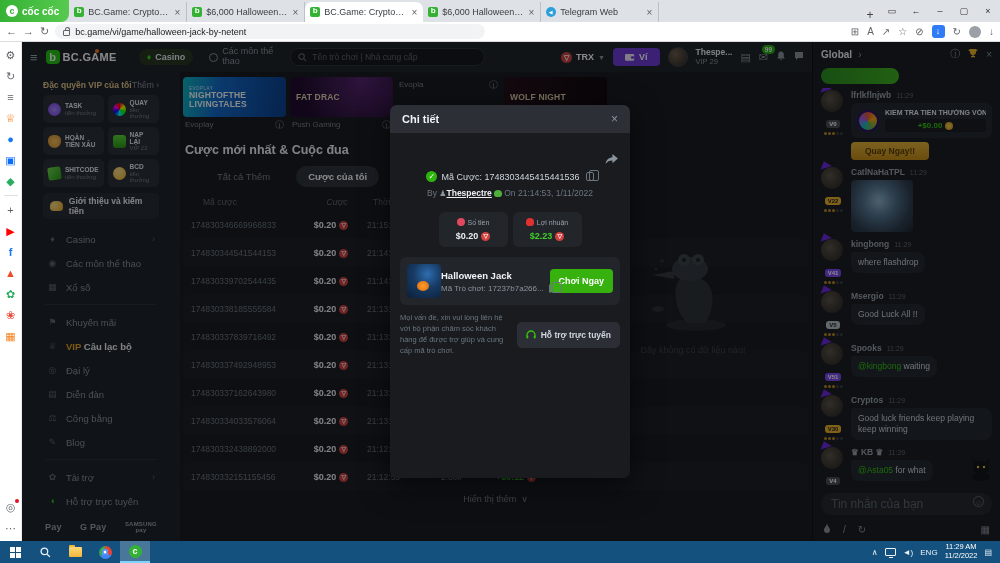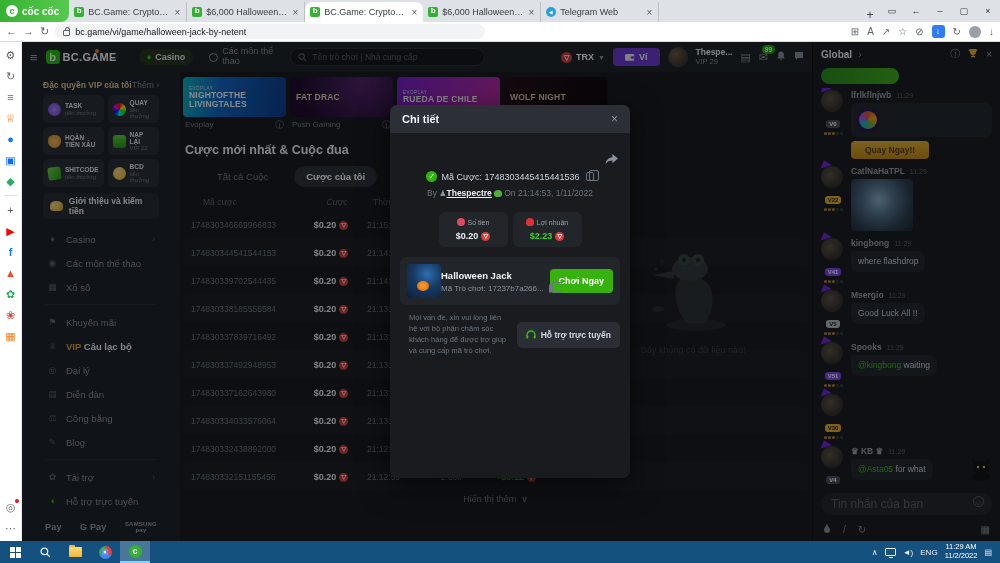--- a/index.html
+++ b/index.html
@@ -212,21 +212,21 @@
   .sic-payout{ width:9px; height:7px; border-radius:2px; background:#7c4dff; display:inline-block;}
   .sic-profit{ width:8px; height:8px; border-radius:50% 50% 30% 30%; background:#e03131; display:inline-block;}
   .stat .sv { margin-top:5px; font-size:9px; font-weight:bold; color:#e9eef3; display:flex; align-items:center; justify-content:center; gap:3px;}
   .gamecard { margin-top:10px; background:#22252a; border-radius:6px; padding:7px; display:flex; align-items:center; }
   .thumb { width:34px; height:34px; border-radius:4px; flex:0 0 34px; background:radial-gradient(circle at 60% 30%,#2d6db0 0%,#173a63 45%,#0c1f38 100%); position:relative;}
   .thumb::after{ content:""; position:absolute; left:10px; bottom:7px; width:12px; height:10px; background:radial-gradient(circle,#ff9d2e,#d96a0a); border-radius:50%;}
   .ginfo { flex:1; min-width:0;}
   .gt { color:#f0f3f6; font-size:9.5px; font-weight:bold;}
   .gid { margin-top:3px; color:#8b949e; font-size:8px; display:flex; align-items:center; gap:3px; white-space:nowrap;}
   .play-btn { background:#36b10e; border:none; color:#fff; font-size:9px; font-weight:bold; border-radius:4px; padding:7px 9px; cursor:pointer; flex:0 0 auto;}
-  .supportrow { margin-top:8px; display:flex; gap:8px; align-items:center;margin-left:9px;}
+  .supportrow { margin-top:8px; display:flex; gap:8px; align-items:center;}
   .suptext { flex:1; color:#6c7680; font-size:7.5px; line-height:1.45;}
   .sup-btn { background:#2b2f35; border:none; color:#cfd6dd; font-size:8.5px; font-weight:bold; border-radius:5px; padding:8px 9px; display:flex; align-items:center; gap:5px; cursor:pointer; flex:0 0 auto;}
 
   
   .taskbar { height:22px; background:#15517e; display:flex; align-items:center; color:#fff;}
   .tb-ic { width:30px; height:22px; display:flex; align-items:center; justify-content:center; cursor:pointer;}
   .tb-ic.active { background:rgba(255,255,255,.22); border-bottom:2px solid #7fd4ff;}
   .winlogo { display:grid; grid-template-columns:5px 5px; grid-template-rows:5px 5px; gap:1px;}
   .winlogo i{ background:#fff;}
   .folder { width:13px; height:10px; background:linear-gradient(#ffd976,#f2b53c); border-radius:1px; position:relative;}
@@ -512,41 +512,37 @@
                 <div class="ban">
                   <div class="bimg b-darkpurple">
                     <div class="btitle">FAT DRAC</div>
                   </div>
                   <div class="bprov">
                     <span>Push Gaming</span>
                     <span class="binfo">i</span>
                   </div>
                 </div>
                 <div class="ban">
-                  <div class="bimg b-magenta">
-                    <div class="bsmall">EVOPLAY</div>
-                    <div class="btitle">RUEDA DE CHILE</div>
-                  </div>
                   <div class="bprov">
                     <span>Evopla</span>
                     <span class="binfo">i</span>
                   </div>
                 </div>
                 <div class="ban">
                   <div class="bimg b-dark">
                     <div class="btitle">WOLF NIGHT</div>
                   </div>
                   <div class="bprov">
                     <span></span>
                   </div>
                 </div>
               </div>
             <div class="heading">Cược mới nhất &amp; Cuộc đua</div>
             <div class="mtabs" id="mtabs">
-                <div class="mtab">Tất cả Cuộc</div>
+                <div class="mtab">Tất cả Thêm</div>
                 <div class="mtab active">Cược của tôi</div>
                 <div class="mtab">Người thắng lớn</div>
               </div>
             <div class="bt-table" id="btable">
                 <div class="trow head">
                   <span>Mã cược</span>
                   <span style="text-align: center; font-style: italic;">Cược</span>
                   <span>Thời gian</span>
                 </div>
                 <div class="trow">
@@ -666,20 +662,27 @@
                   <i class="on"></i>
                   <i class="on"></i>
                   <i></i>
                   <i></i>
                 </div></div>
               <div class="mbody"><div class="mhead">
                   <span class="mu">lfrlkflnjwb</span>
                   <span class="mt">11:29</span>
                 </div><div class="spin-card">
                   <div class="wheel"></div>
+                  <div class="spin-right">
+                    <div class="spin-title">KIỂM TRA TIỀN THƯỞNG VÒNG QU</div>
+                    <div class="spin-valbox">
+                      <span class="spin-val">+$0.00</span>
+                      <span class="gcoin"></span>
+                    </div>
+                  </div>
                 </div><button class="spin-btn">Quay Ngay!!</button></div>
             </div>
             <div class="msg">
               <div class="avcol"><div class="cav"></div><span class="vbadge" style="background: rgb(240, 180, 41); color: rgb(34, 34, 34);">V22</span><div class="dots">
                   <i class="on"></i>
                   <i class="on"></i>
                   <i class="on"></i>
                   <i></i>
                   <i></i>
                 </div></div>
@@ -740,20 +743,27 @@
               </div>
             </div>
             <div class="msg">
               <div class="avcol"><div class="cav"></div><span class="vbadge" style="background: rgb(240, 180, 41); color: rgb(34, 34, 34);">V30</span><div class="dots">
                   <i class="on"></i>
                   <i class="on"></i>
                   <i class="on"></i>
                   <i></i>
                   <i></i>
                 </div></div>
+              <div class="mbody">
+                <div class="mhead">
+                  <span class="mu">Cryptos</span>
+                  <span class="mt">11:29</span>
+                </div>
+                <div class="bubble">Good luck friends keep playing keep winning</div>
+              </div>
             </div>
             <div class="msg">
               <div class="avcol"><div class="cav"></div><span class="vbadge" style="background: rgb(74, 80, 88);">V4</span></div>
               <div class="mbody">
                 <div class="mhead">
                   <span class="mu">♛ KB ♛</span>
                   <span class="mt">11:29</span>
                 </div>
                 <div class="bubble"><span class="mention">@Asta05</span> for what</div>
               </div>

